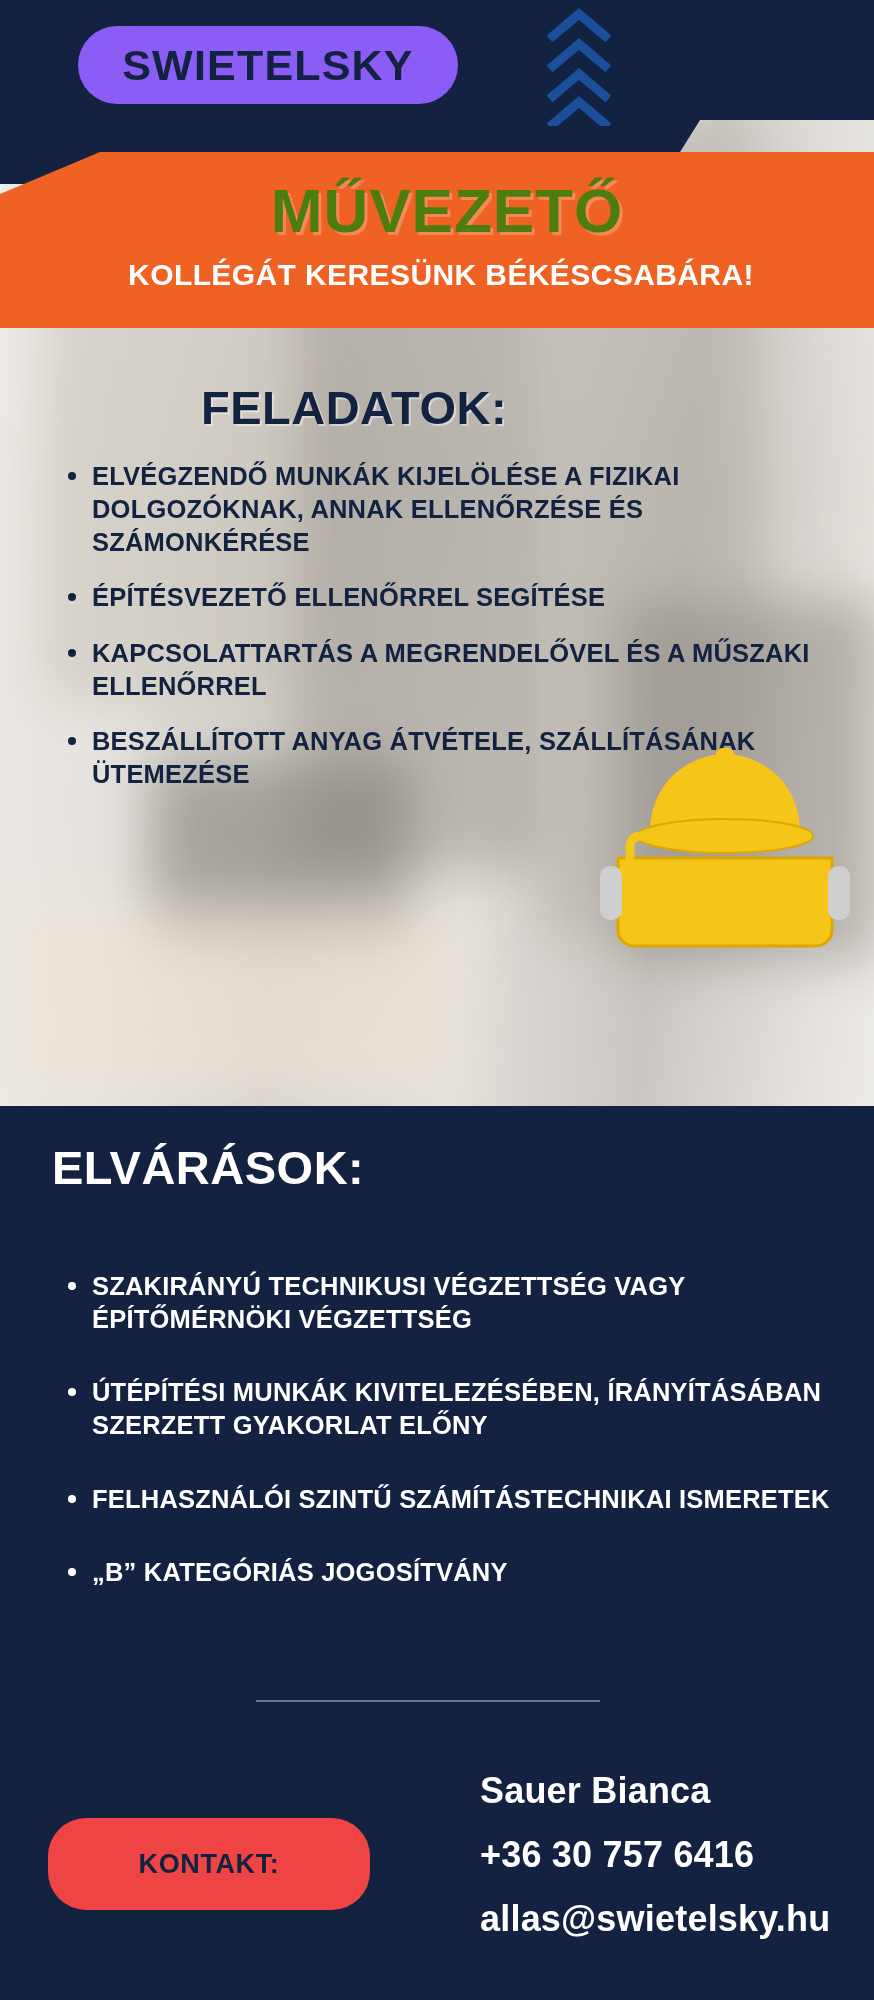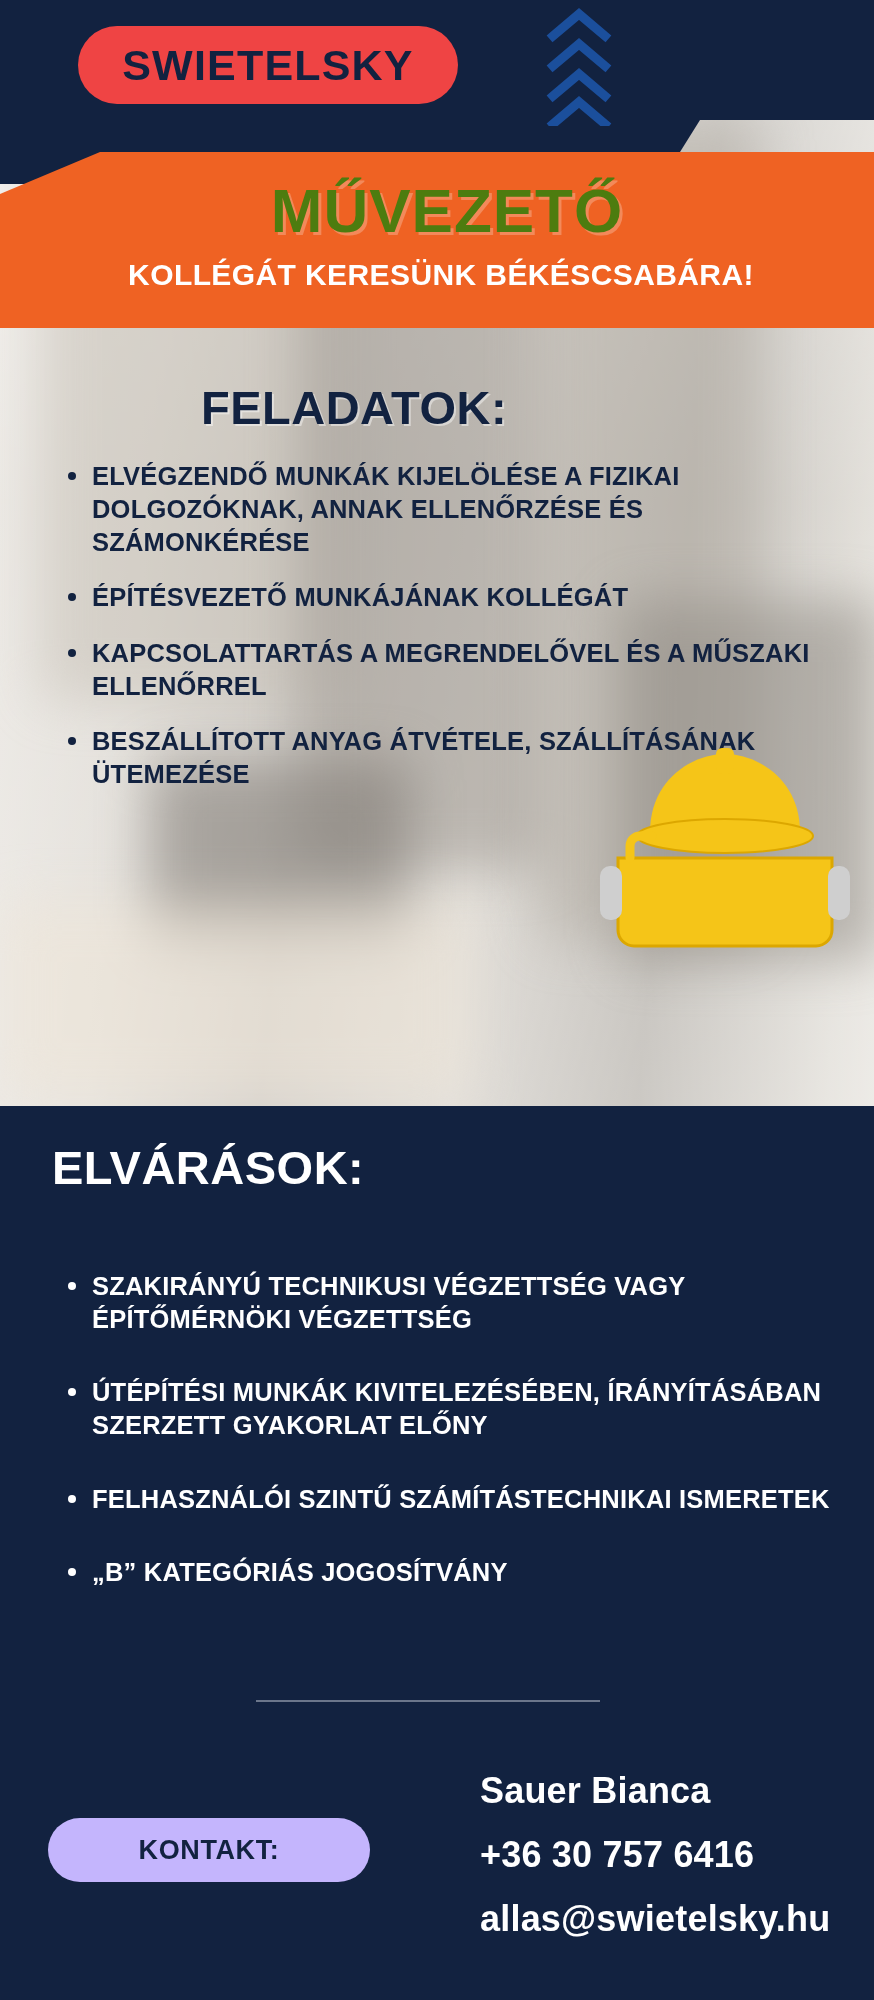--- a/index.html
+++ b/index.html
@@ -44,21 +44,21 @@
     left: 0; top: 0;
     width: 874px; height: 184px;
     background: #122240;
     clip-path: polygon(0 0, 874px 0, 874px 120px, 700px 120px, 660px 184px, 0 184px);
   }
 
   .logo-pill {
     position: absolute;
     left: 78px; top: 26px;
     width: 380px; height: 78px;
-    background: #ef4444;
+    background: #8b5cf6;
     border-radius: 40px;
     display: flex; align-items: center; justify-content: center;
   }
   .logo-text {
     font-family: "Liberation Sans", sans-serif;
     font-weight: 700;
     font-size: 43px;
     letter-spacing: 1.2px;
     color: #122240;
   }
@@ -190,22 +190,22 @@
     left: 256px; top: 1700px;
     width: 344px; height: 2px;
     background: #7b8599;
     opacity: .85;
   }
 
   
   .kontakt-btn {
     position: absolute;
     left: 48px; top: 1818px;
-    width: 322px; height: 64px;
-    background: #c4b5fd;
+    width: 322px; height: 92px;
+    background: #ef4444;
     border-radius: 38px;
     border: none;
     display: flex; align-items: center; justify-content: center;
     color: #122240;
     font-weight: 700;
     font-size: 27px;
     letter-spacing: .6px;
     cursor: pointer;
     font-family: "Liberation Sans", sans-serif;
   }
@@ -254,21 +254,21 @@
     </svg>
   </div>
 
   <div class="orange-band"></div>
   <div class="job-title">MŰVEZETŐ</div>
   <div class="job-sub">KOLLÉGÁT KERESÜNK BÉKÉSCSABÁRA!</div>
 
   <div class="tasks-heading">FELADATOK:</div>
   <ul class="tasks-list">
     <li>ELVÉGZENDŐ MUNKÁK KIJELÖLÉSE A FIZIKAI DOLGOZÓKNAK, ANNAK ELLENŐRZÉSE ÉS SZÁMONKÉRÉSE</li>
-    <li>ÉPÍTÉSVEZETŐ MUNKÁJÁNAK KOLLÉGÁT</li>
+    <li>ÉPÍTÉSVEZETŐ ELLENŐRREL SEGÍTÉSE</li>
     <li>KAPCSOLATTARTÁS A MEGRENDELŐVEL ÉS A MŰSZAKI ELLENŐRREL</li>
     <li>BESZÁLLÍTOTT ANYAG ÁTVÉTELE, SZÁLLÍTÁSÁNAK ÜTEMEZÉSE</li>
   </ul>
 
   <div class="helmet-wrap">
     <svg width="250" height="210" viewBox="0 0 250 210">
 
       <path d="M50 92 C50 40 92 14 125 14 C158 14 200 40 200 92 Z" fill="#f5c518"></path>
       <rect x="116" y="8" width="18" height="26" rx="6" fill="#f5c518"></rect>
 

